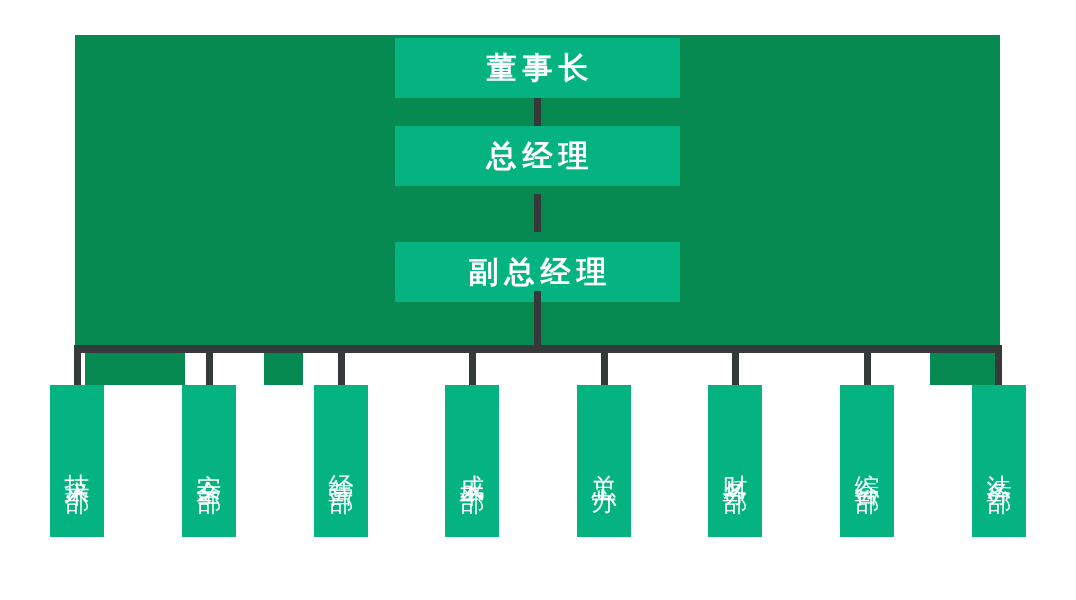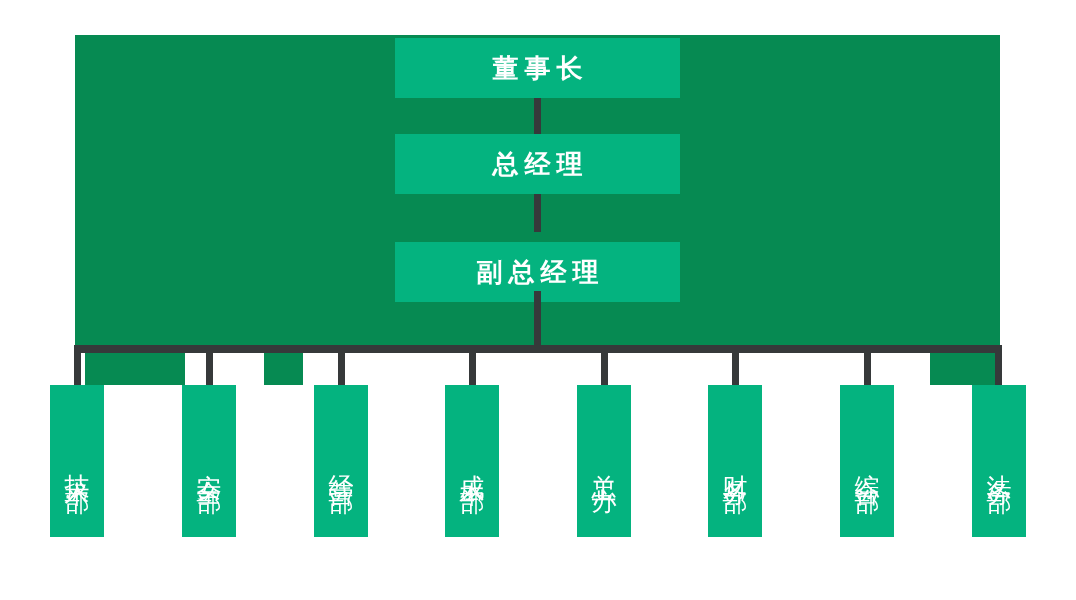--- a/index.html
+++ b/index.html
@@ -24,21 +24,21 @@
     background: #068a52;
   }
   
   .exec-box {
     position: absolute;
     background: #04b37f;
     display: flex;
     align-items: center;
     justify-content: center;
     color: #ffffff;
-    font-size: 26px;
+    font-size: 30px;
     font-weight: bold;
     letter-spacing: 6px;
     text-indent: 6px;
     white-space: nowrap;
   }
   
   .stem {
     position: absolute;
     background: #36393a;
   }
@@ -72,21 +72,21 @@
   <div class="panel" style="left:75px; top:35px; width:925px; height:310px;"></div>
 
   <div class="panel" style="left:85px; top:345px; width:100px; height:40px;"></div>
   <div class="panel" style="left:264px; top:345px; width:39px; height:40px;"></div>
   <div class="panel" style="left:930px; top:345px; width:70px; height:40px;"></div>
 
   <div class="exec-box" style="left:395px; top:38px; width:285px; height:60px;">董事长</div>
 
   <div class="stem" style="left:534px; top:98px; width:7px; height:38px;"></div>
 
-  <div class="exec-box" style="left:395px; top:134px; width:285px; height:60px;">总经理</div>
+  <div class="exec-box" style="left:395px; top:126px; width:285px; height:60px;">总经理</div>
 
   <div class="stem" style="left:534px; top:194px; width:7px; height:38px;"></div>
 
   <div class="exec-box" style="left:395px; top:242px; width:285px; height:60px;">副总经理</div>
 
   <div class="stem" style="left:534px; top:291px; width:7px; height:56px;"></div>
 
   <div class="rail" style="left:75px; top:345px; width:925px; height:8px;"></div>
 
   <div class="stem" style="left:74px; top:345px; width:7px; height:42px;"></div>

